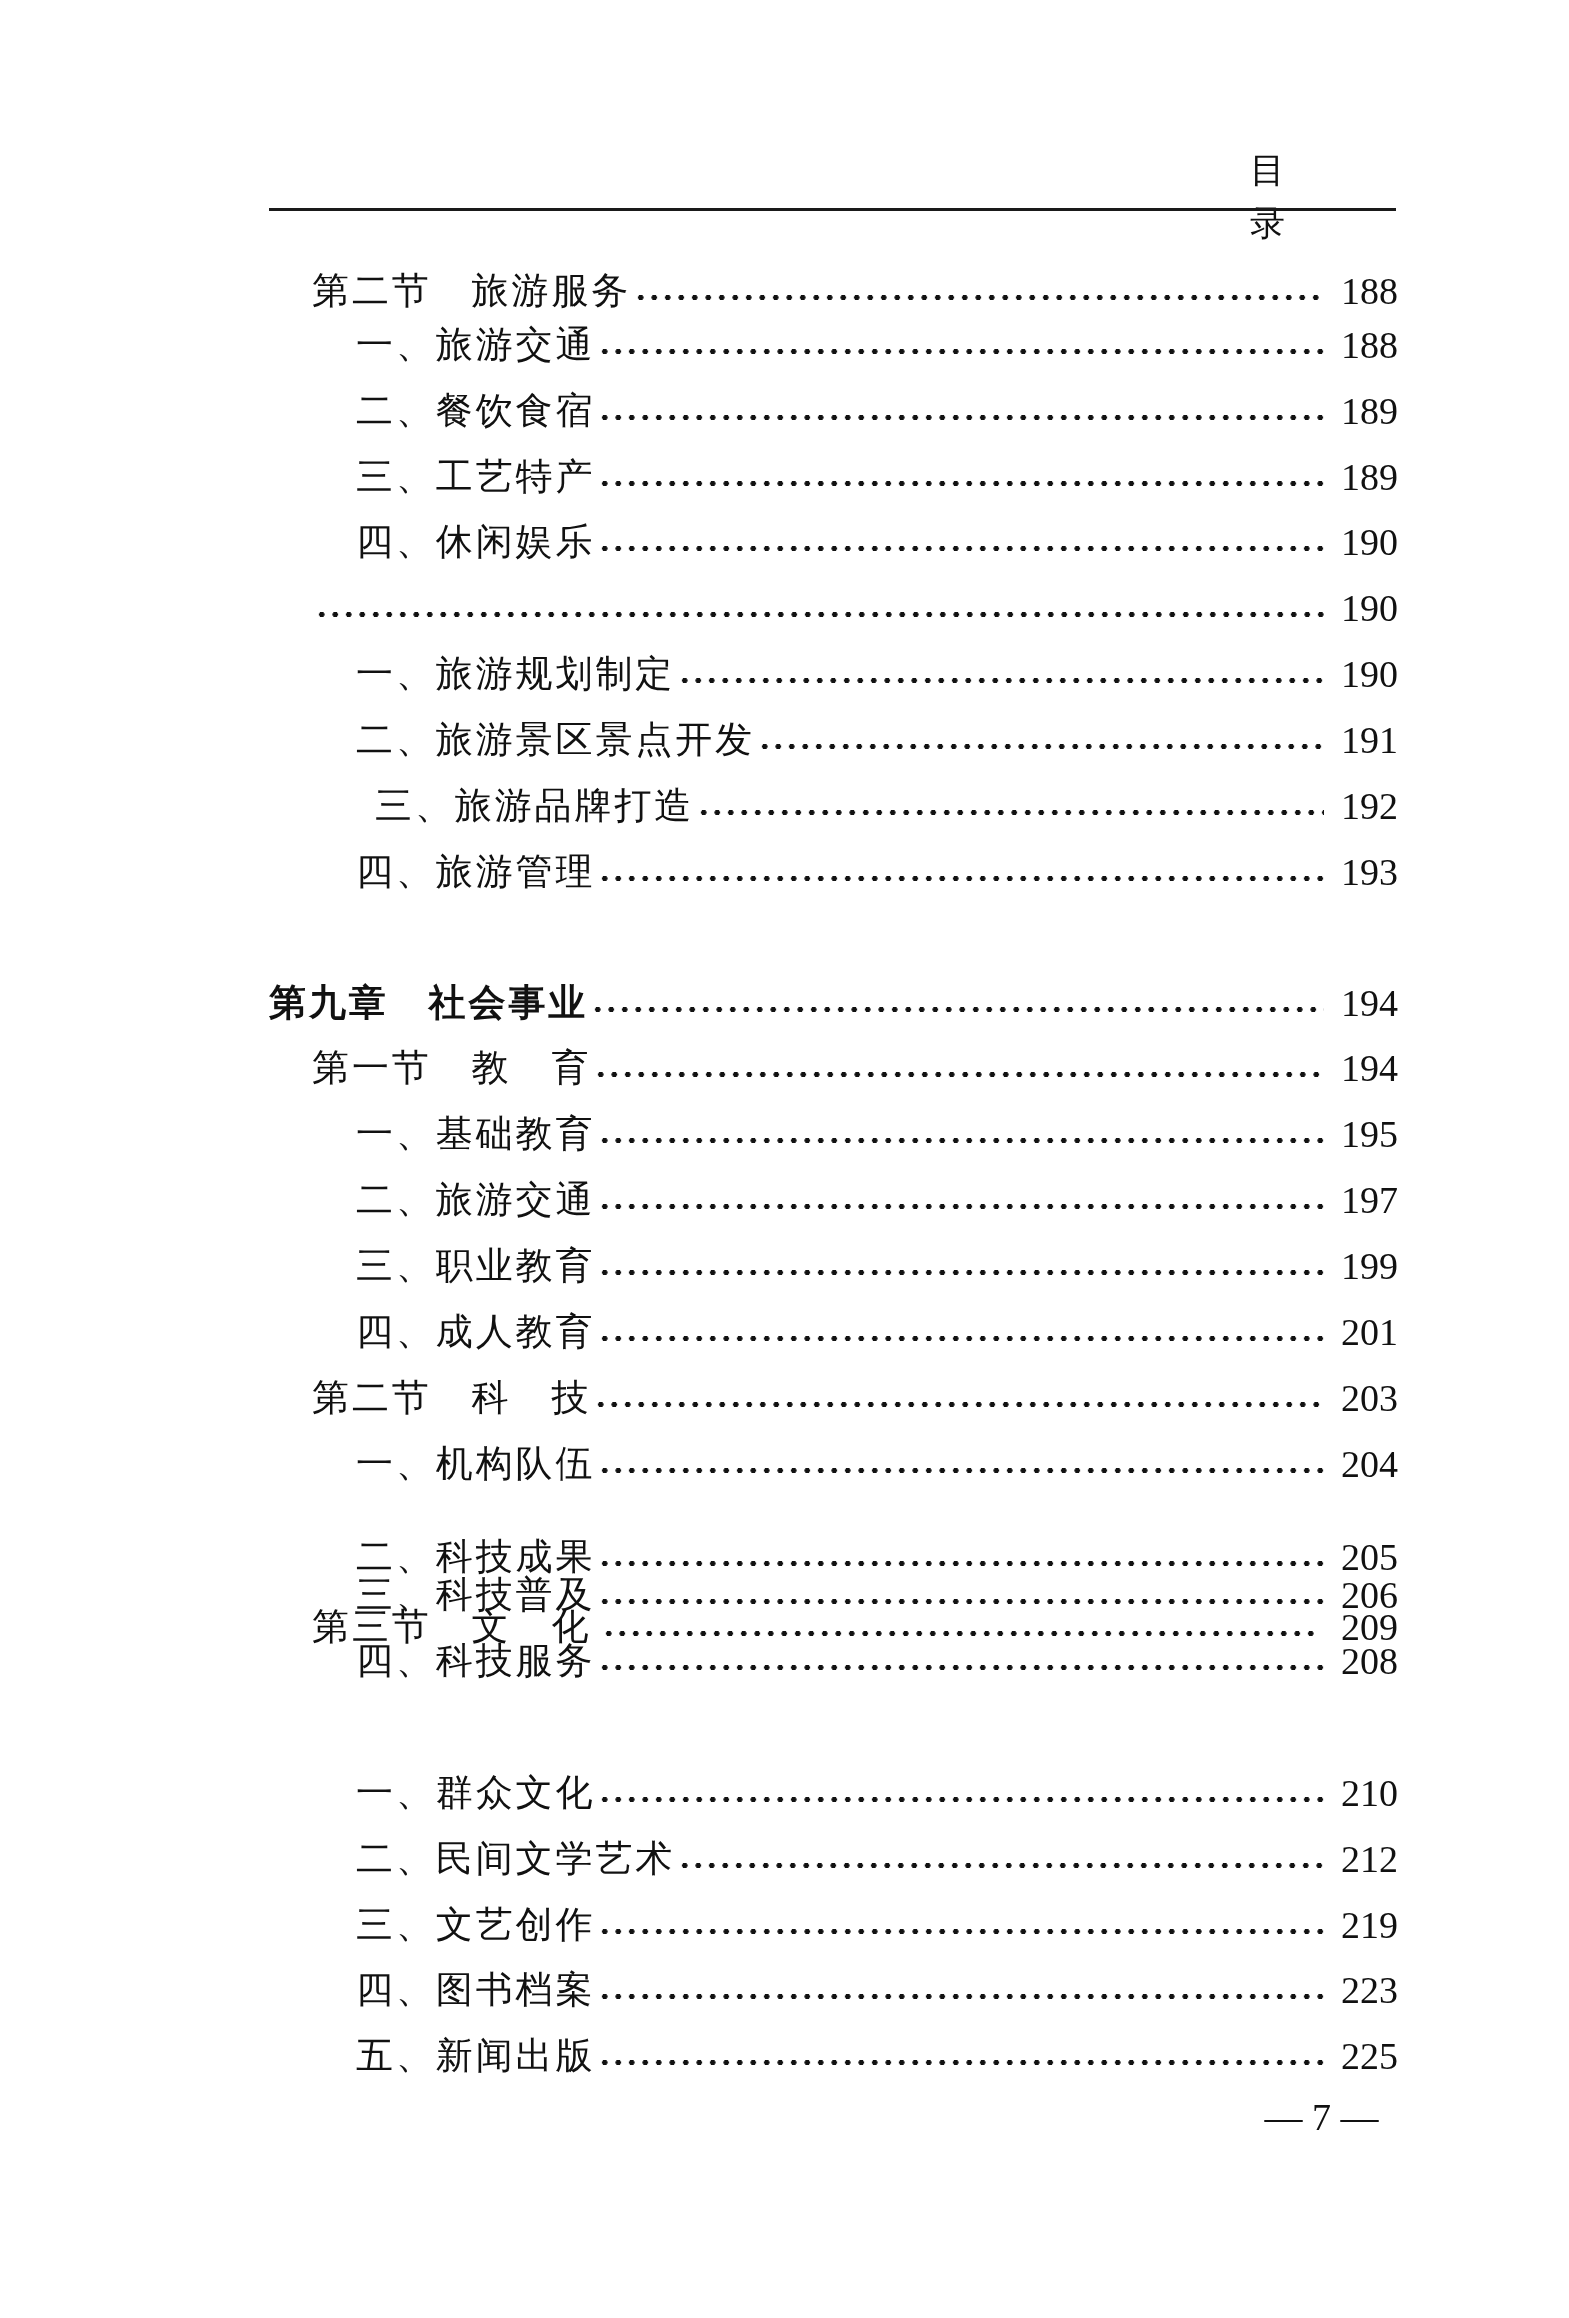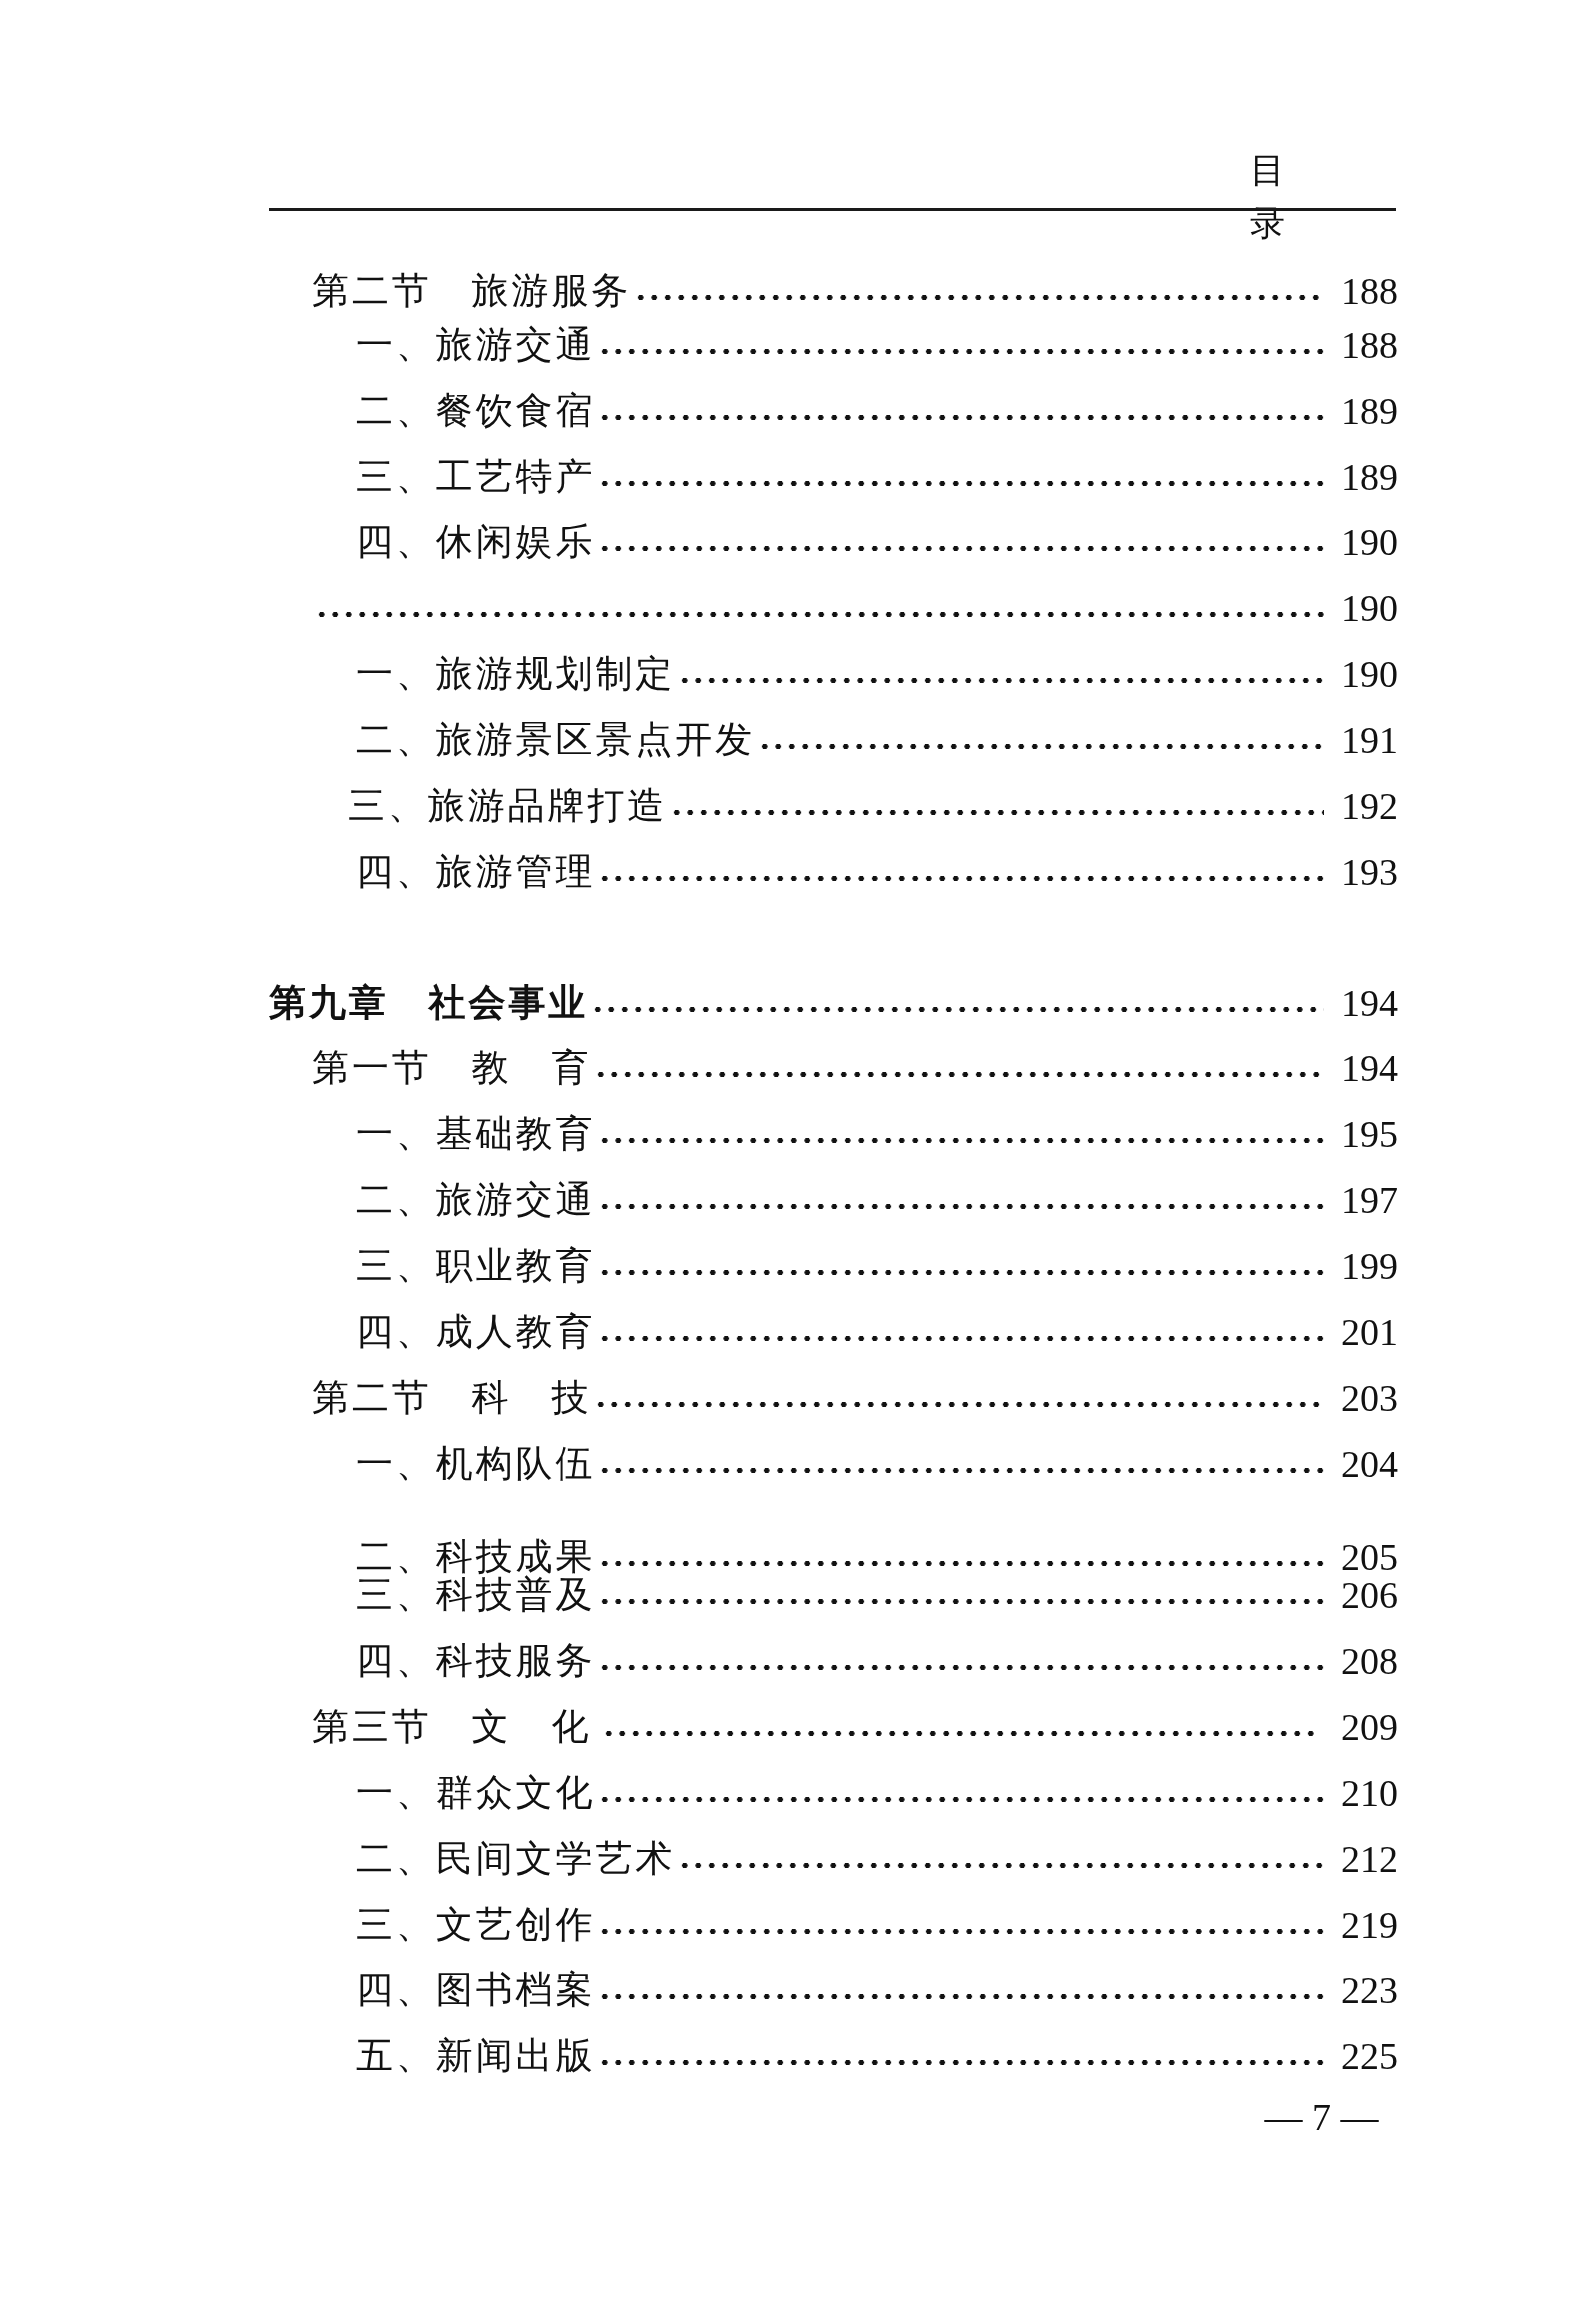--- a/index.html
+++ b/index.html
@@ -60,21 +60,21 @@
   <div class="row item" style="top:645px;left:356px;right:171px;">
       <span class="label">一、旅游规划制定</span>
       <span class="leader"></span>
       <span class="page">190</span>
     </div>
   <div class="row item" style="top:711px;left:356px;right:171px;">
       <span class="label">二、旅游景区景点开发</span>
       <span class="leader"></span>
       <span class="page">191</span>
     </div>
-  <div class="row item" style="top:777px;left:348px;right:171px;">
+  <div class="row item" style="top:777px;left:375px;right:171px;">
       <span class="label">三、旅游品牌打造</span>
       <span class="leader"></span>
       <span class="page">192</span>
     </div>
   <div class="row item" style="top:843px;left:356px;right:171px;">
       <span class="label">四、旅游管理</span>
       <span class="leader"></span>
       <span class="page">193</span>
     </div>
 
@@ -126,21 +126,21 @@
   <div class="row item" style="top:1566px;left:356px;right:171px;">
       <span class="label">三、科技普及</span>
       <span class="leader"></span>
       <span class="page">206</span>
     </div>
   <div class="row item" style="top:1632px;left:356px;right:171px;">
       <span class="label">四、科技服务</span>
       <span class="leader"></span>
       <span class="page">208</span>
     </div>
-  <div class="row section" style="top:1698px;left:312px;right:171px;gap:8px;">
+  <div class="row section" style="top:1598px;left:312px;right:171px;gap:8px;">
       <span class="label">第三节　文　化</span>
       <span class="leader"></span>
       <span class="page">209</span>
     </div>
   <div class="row item" style="top:1764px;left:356px;right:171px;">
       <span class="label">一、群众文化</span>
       <span class="leader"></span>
       <span class="page">210</span>
     </div>
   <div class="row item" style="top:1830px;left:356px;right:171px;">

